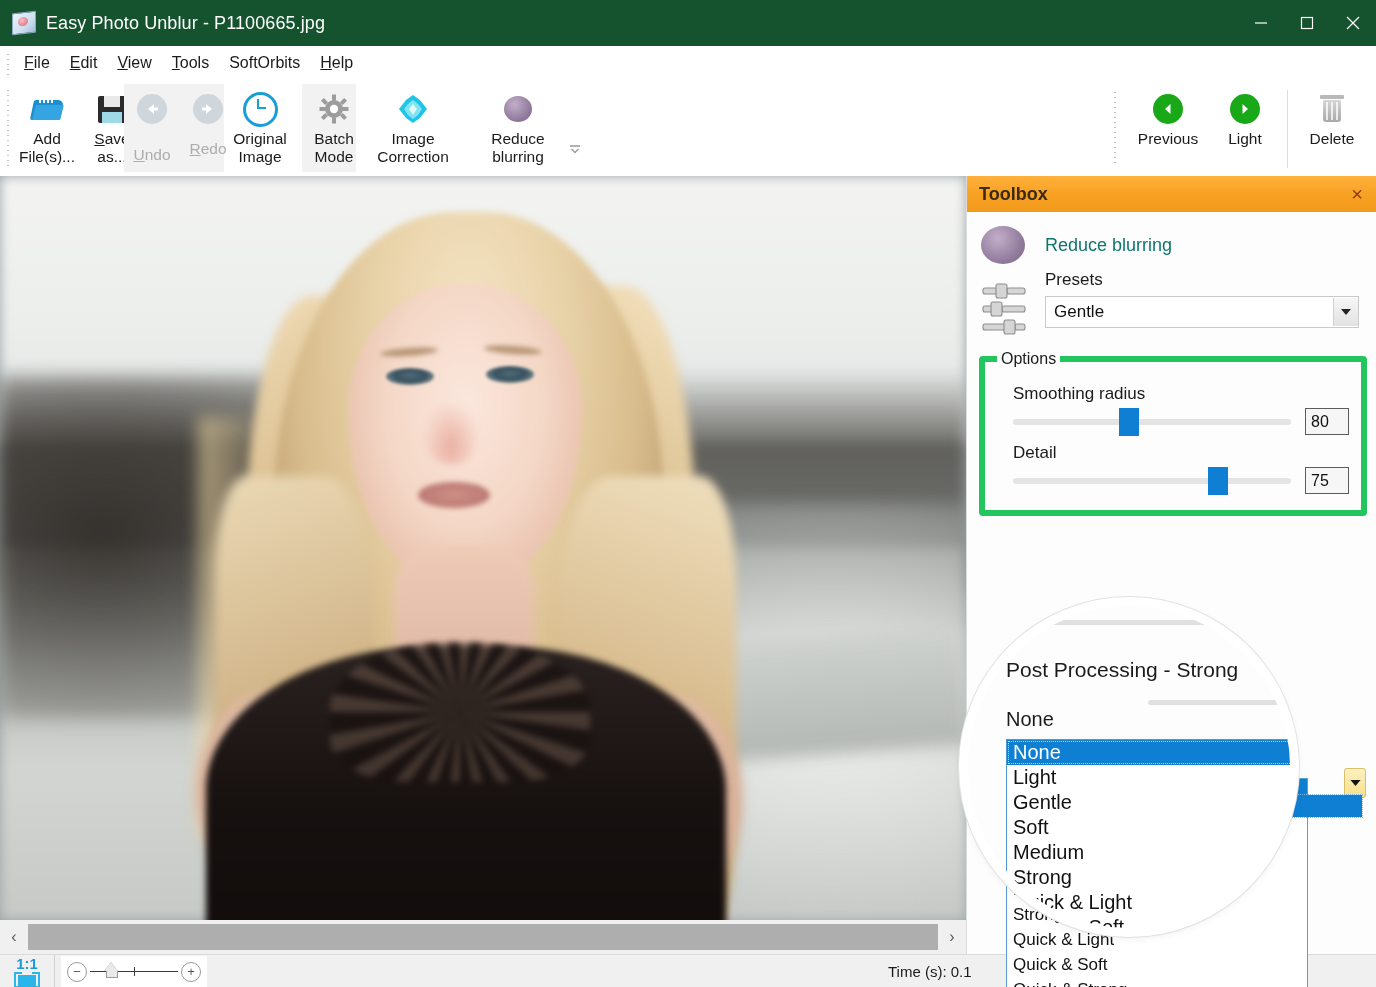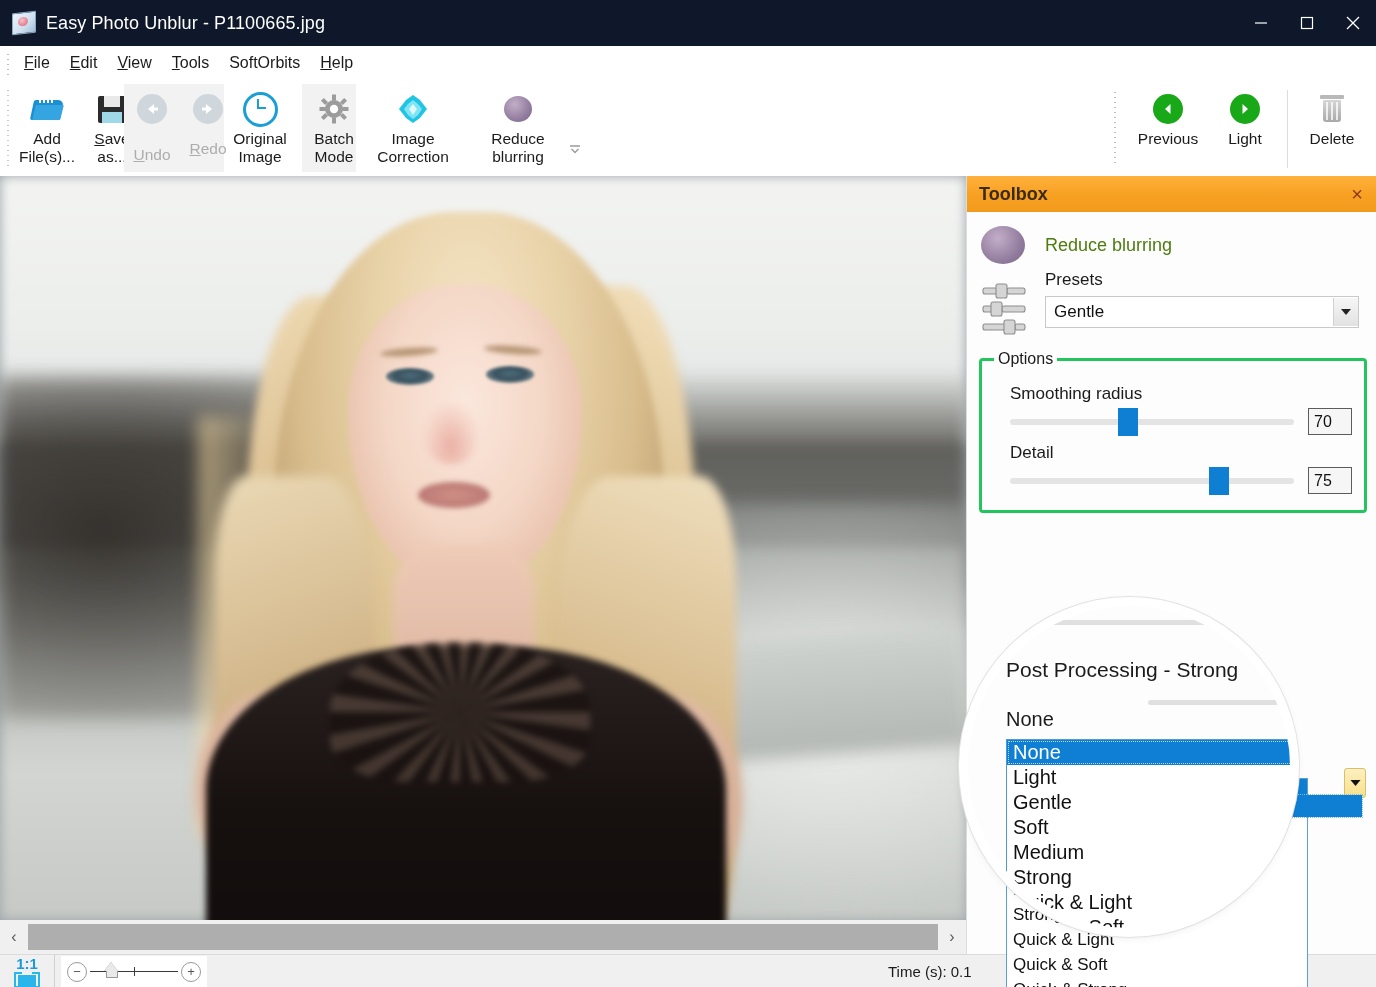--- a/index.html
+++ b/index.html
@@ -7,21 +7,21 @@
     width:1376px;height:987px;overflow:hidden;
     font-family:"Liberation Sans", sans-serif;
     background:#ffffff;
     -webkit-font-smoothing:antialiased;
   }
   #app{position:relative;width:1376px;height:987px;overflow:hidden;}
 
   
   .titlebar{
     position:absolute;left:0;top:0;width:1376px;height:46px;
-    background:#0f172a;display:flex;align-items:center;
+    background:#14532d;display:flex;align-items:center;
   }
   .tb-icon{
     width:22px;height:20px;margin-left:12px;margin-right:10px;position:relative;
     background:linear-gradient(135deg,#eef4fb 0%,#cfe0f0 60%,#9fbdd8 100%);
     transform:skewY(-6deg);border:1px solid #8aa8c4;border-radius:1px;
   }
   .tb-icon:after{
     content:"";position:absolute;left:5px;top:4px;width:10px;height:9px;border-radius:50%;
     background:radial-gradient(circle at 40% 35%,#f7c0c8,#e0808f 70%,#c06070);
   }
@@ -178,34 +178,34 @@
   
   .toolbox{position:absolute;left:966px;top:176px;width:410px;height:778px;background:#fdfdfd;
      border-left:1px solid #dcdcdc;}
   .tbx-header{height:36px;background:linear-gradient(180deg,#ffb13b 0%,#f7a022 55%,#f19a1b 100%);
      display:flex;align-items:center;justify-content:space-between;padding:0 12px;}
   .tbx-title{font-size:18px;font-weight:bold;color:#3b2b12;}
   .tbx-close{font-size:20px;color:#8a3b1b;line-height:1;padding:0 2px;}
 
   .tool-row{display:flex;align-items:center;padding:14px 0 0 14px;}
   .tool-row .ic-dot{width:44px;height:38px;margin-right:20px;}
-  .tool-name{font-size:18px;color:#4d7c0f;}
+  .tool-name{font-size:18px;color:#0f766e;}
 
   .preset-row{display:flex;align-items:flex-start;padding:6px 0 0 14px;}
   .ic-sliders{width:46px;height:58px;margin-right:18px;margin-top:10px;position:relative;}
 
   .preset-col{flex:1;padding-right:18px;}
   .preset-label{font-size:17px;color:#1b1b1b;margin-bottom:6px;}
   .combo{height:30px;border:1px solid #c9c9c9;background:#fff;display:flex;align-items:center;
      justify-content:space-between;padding:0 0 0 8px;}
   .combo .val{font-size:17px;color:#111;}
   .combo .arrowbox{width:24px;height:28px;background:linear-gradient(180deg,#f6f6f6,#e2e2e2);
      border-left:1px solid #d2d2d2;display:flex;align-items:center;justify-content:center;}
 
-  fieldset.grp{margin:12px 10px 0 12px;border:3px solid #22c55e;border-radius:4px;padding:8px 12px 16px 12px;}
+  fieldset.grp{margin:12px 10px 0 12px;border:6px solid #22c55e;border-radius:4px;padding:8px 12px 16px 12px;}
   fieldset.grp legend{font-size:16px;color:#1b1b1b;padding:0 4px;}
   .srow-label{font-size:17px;color:#1b1b1b;margin:8px 0 4px 16px;}
   .srow{display:flex;align-items:center;margin-left:16px;}
   .slider{flex:1;height:6px;background:#e4e4e4;border-radius:3px;position:relative;margin-right:14px;}
   .thumb{position:absolute;top:-11px;width:20px;height:28px;background:#0f7fd4;}
   .numbox{width:44px;height:27px;border:1px solid #5c5c5c;background:#f6f6f6;font-size:16px;
      color:#111;display:flex;align-items:center;padding-left:5px;box-sizing:border-box;}
 
   
   .pp-combo{height:30px;border:1px solid #c9c9c9;background:#fff;display:flex;align-items:center;
@@ -515,21 +515,21 @@
     </div>
 
     <fieldset class="grp">
       <legend>Options</legend>
 
       <div class="srow-label">Smoothing radius</div>
       <div class="srow">
         <span class="slider">
           <span class="thumb" style="left:38%;"></span>
         </span>
-        <span class="numbox">70</span>
+        <span class="numbox">80</span>
       </div>
 
       <div class="srow-label">Detail</div>
       <div class="srow">
         <span class="slider">
           <span class="thumb" style="left:70%;"></span>
         </span>
         <span class="numbox">75</span>
       </div>
     </fieldset>

